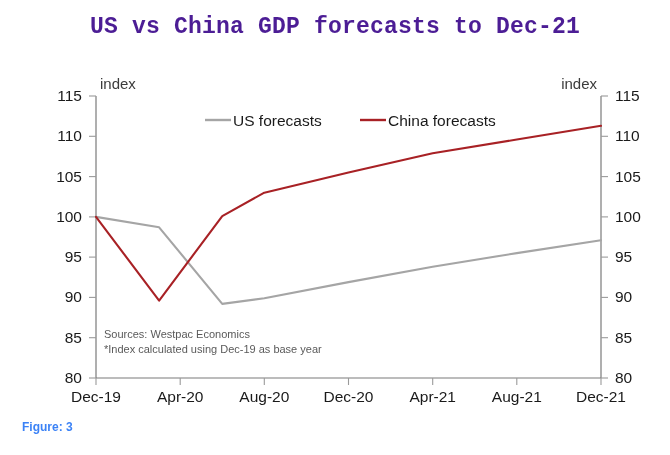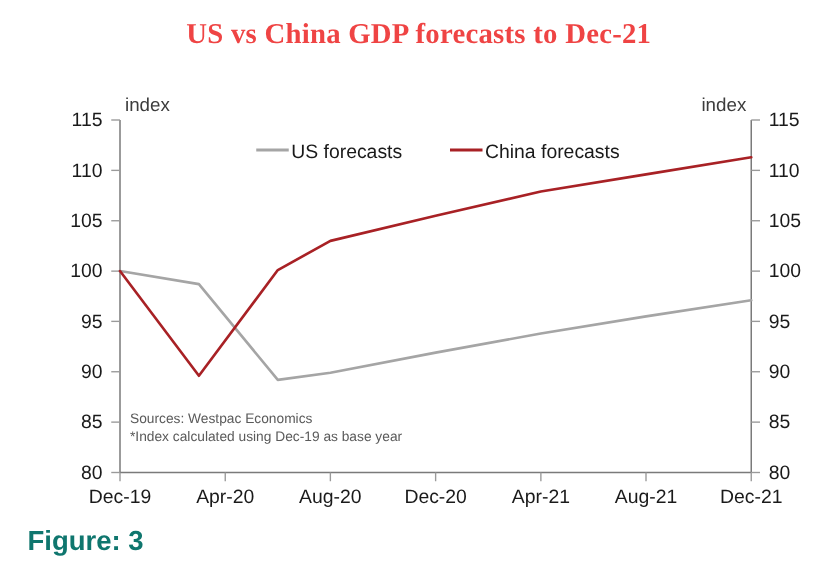--- a/index.html
+++ b/index.html
@@ -19,35 +19,35 @@
     left: 0; top: 0;
     width: 670px;
     height: 455px;
   }
   #chart-title {
     position: absolute;
     left: 0;
     top: 14px;
     width: 670px;
     text-align: center;
-    font-family: Liberation Serif, serif;
+    font-family: Liberation Mono, monospace;
     font-weight: bold;
     font-size: 23px;
     letter-spacing: 0.2px;
-    color: #ef4444;
+    color: #4c1d95;
     white-space: nowrap;
   }
   #figure-caption {
     position: absolute;
     left: 22px;
     top: 420px;
     font-family: "Liberation Sans", sans-serif;
     font-weight: bold;
-    font-size: 22px;
-    color: #0f766e;
+    font-size: 12px;
+    color: #3b82f6;
   }
   svg.plot {
     position: absolute;
     left: 0;
     top: 0;
   }
   .axis-line {
     stroke: #7a7a7a;
     stroke-width: 1.2;
     fill: none;

